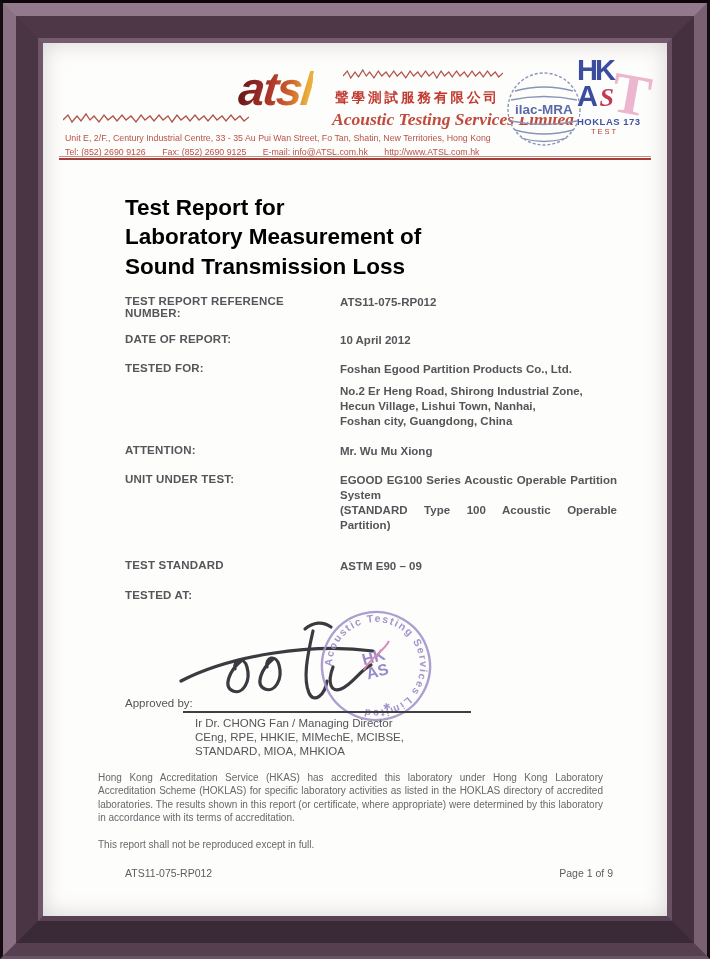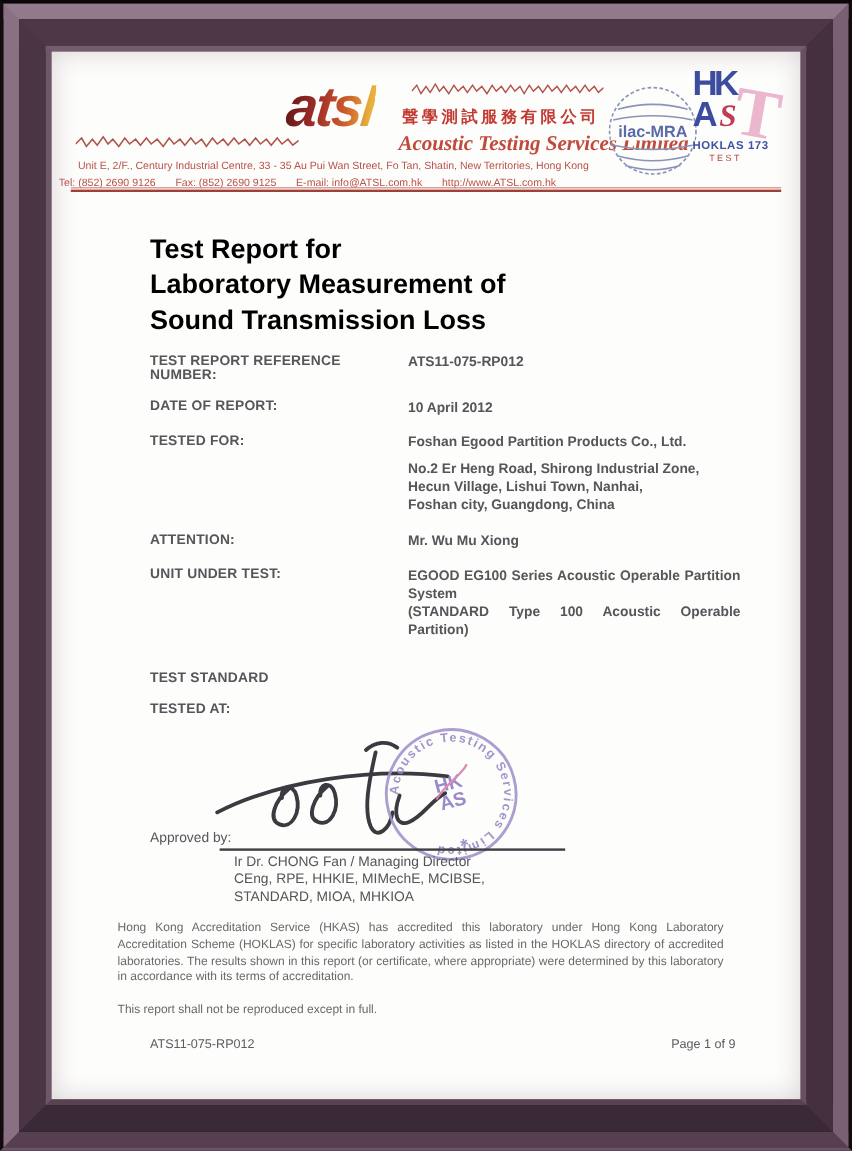--- a/index.html
+++ b/index.html
@@ -30,21 +30,21 @@
           font-style:italic; letter-spacing:-2px; transform:skewX(-6deg);
           font-family:"Liberation Sans", sans-serif;
           background:linear-gradient(92deg,#6e1b1b 5%,#a5302a 38%,#cc5e2c 68%,#e9b13c 95%);
           -webkit-background-clip:text; background-clip:text; color:transparent; line-height:1; }
   .cn { position:absolute; left:292px; top:46px; font-size:13.5px; font-weight:bold;
         color:#c23b33; letter-spacing:3px; white-space:nowrap; }
   .en { position:absolute; left:289px; top:66px; font-size:17.5px; font-weight:bold;
         font-style:italic; color:#c14a3c; font-family:"Liberation Serif", serif; white-space:nowrap; }
 
   .addr1 { position:absolute; left:22px; top:90px;  font-size:8.8px; color:#b8514a; white-space:nowrap; }
-  .addr2 { position:absolute; left:6px; top:104px; font-size:8.8px; color:#b8514a; white-space:nowrap; }
+  .addr2 { position:absolute; left:22px; top:104px; font-size:8.8px; color:#b8514a; white-space:nowrap; }
   .addr2 span { margin-right:14px; }
 
   .ilac { position:absolute; left:462px; top:26px; }
   .hkas { position:absolute; left:534px; top:16px; width:76px; text-align:left; }
   .hkas .hk { font-size:29px; font-weight:900; color:#3c4da0; letter-spacing:-3px; line-height:.82; position:relative; z-index:2; }
   .hkas .row2 { position:relative; z-index:2; line-height:.9; }
   .hkas .a { font-size:29px; font-weight:900; color:#3c4da0; letter-spacing:-3px; }
   .hkas .s { font-size:26px; font-weight:bold; color:#c23b55; font-family:"Liberation Serif", serif; font-style:italic; }
   .hkas .t { position:absolute; z-index:1; right:2px; top:2px; font-size:58px; font-weight:bold;
              color:#ecb6cf; transform:rotate(10deg); font-family:"Liberation Serif", serif; }
@@ -165,20 +165,21 @@
         </div>
         <div class="row">
           <div class="lbl">UNIT UNDER TEST:</div>
           <div class="val just">
             <div>EGOOD EG100 Series Acoustic Operable Partition System</div>
             <div>(STANDARD Type 100 Acoustic Operable Partition)</div>
           </div>
         </div>
         <div class="row gap-lg">
           <div class="lbl">TEST STANDARD</div>
+          <div class="val">ASTM E90 – 09</div>
         </div>
         <div class="row">
           <div class="lbl">TESTED AT:</div>
         </div>
       </div>
 
       <div class="sig-area">
         <svg class="sig-svg" width="250" height="100" viewBox="0 0 250 100">
           <g fill="none" stroke="#3a3a40" stroke-width="3.2" stroke-linecap="round">
             <path d="M20 64 C70 38 150 26 212 34"></path>

